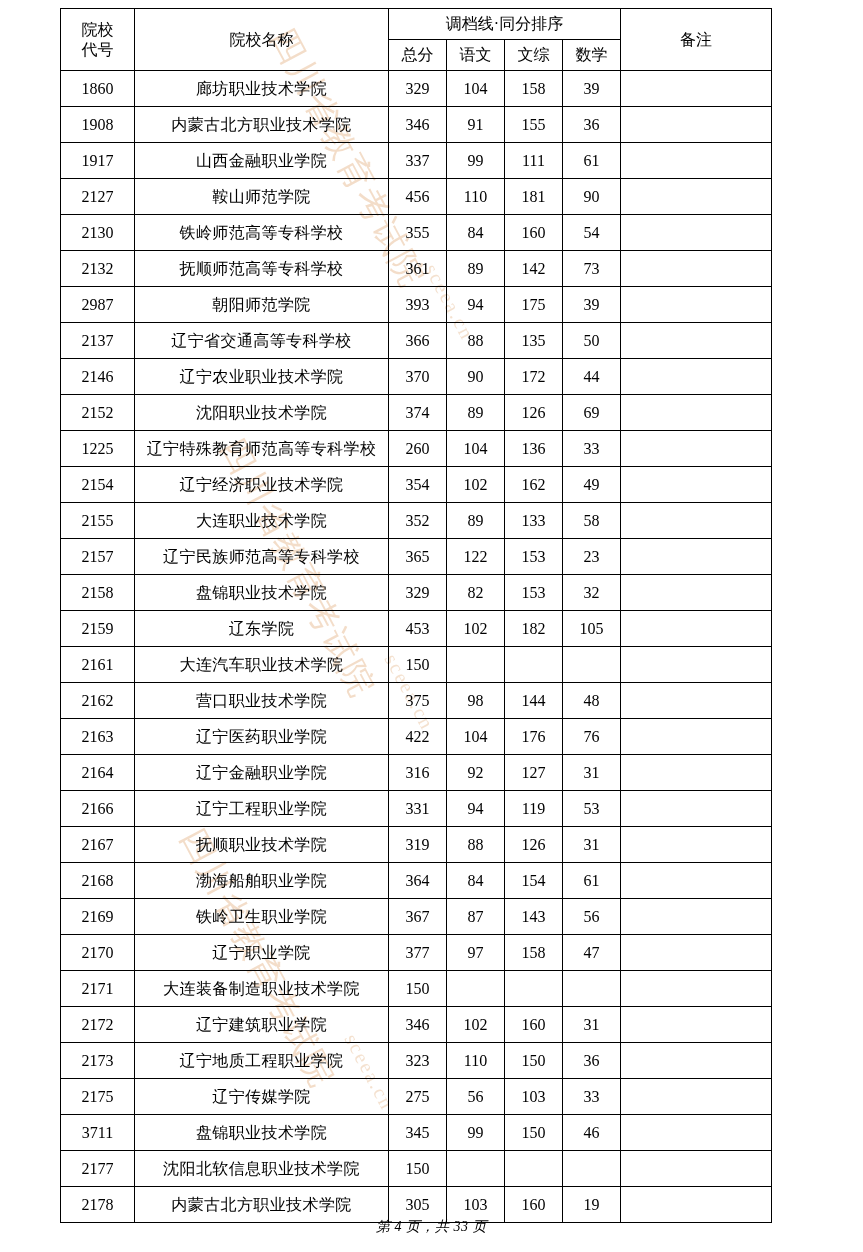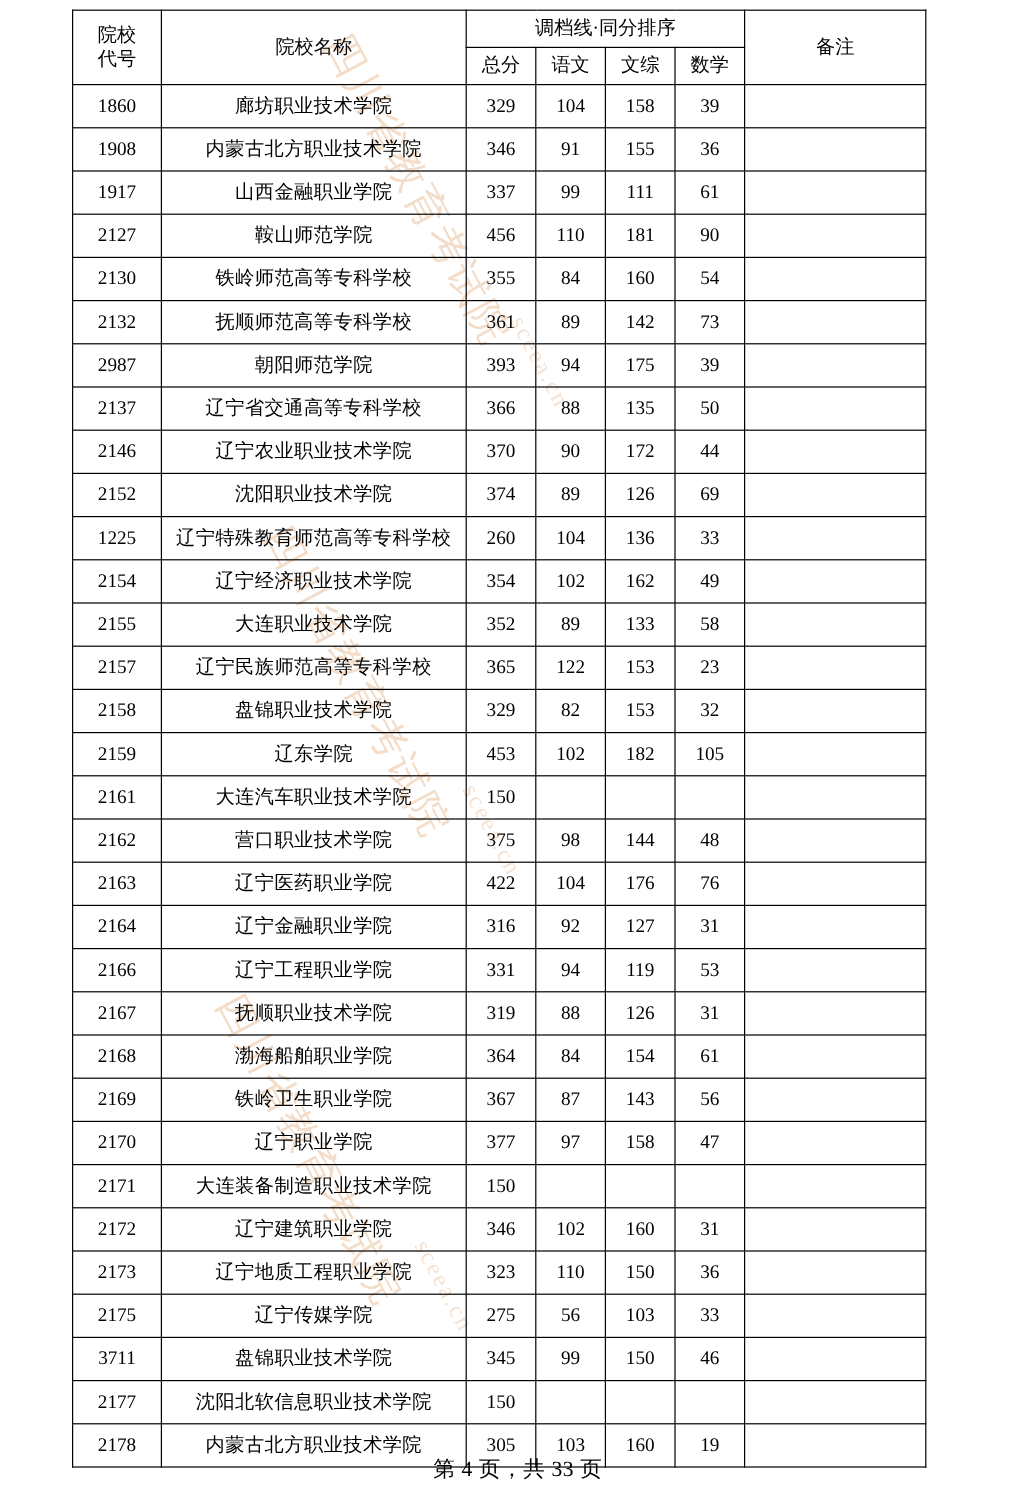--- a/index.html
+++ b/index.html
@@ -64,23 +64,24 @@
   td.name { font-size: 16.5px; letter-spacing: 0.4px; margin-top: 20px; }
   td.num  { font-size: 16px; }
   td.note { }
 
   .footer {
     position: absolute;
     left: 0;
     right: 0;
     bottom: 16px;
     text-align: center;
-    font-size: 18px;
+    font-size: 14px;
     letter-spacing: 0.5px;
     z-index: 2;
+    font-style: italic;
   }
 
   
   .watermark {
     position: absolute;
     top: 0;
     left: 0;
     width: 863px;
     height: 1252px;
     pointer-events: none;

